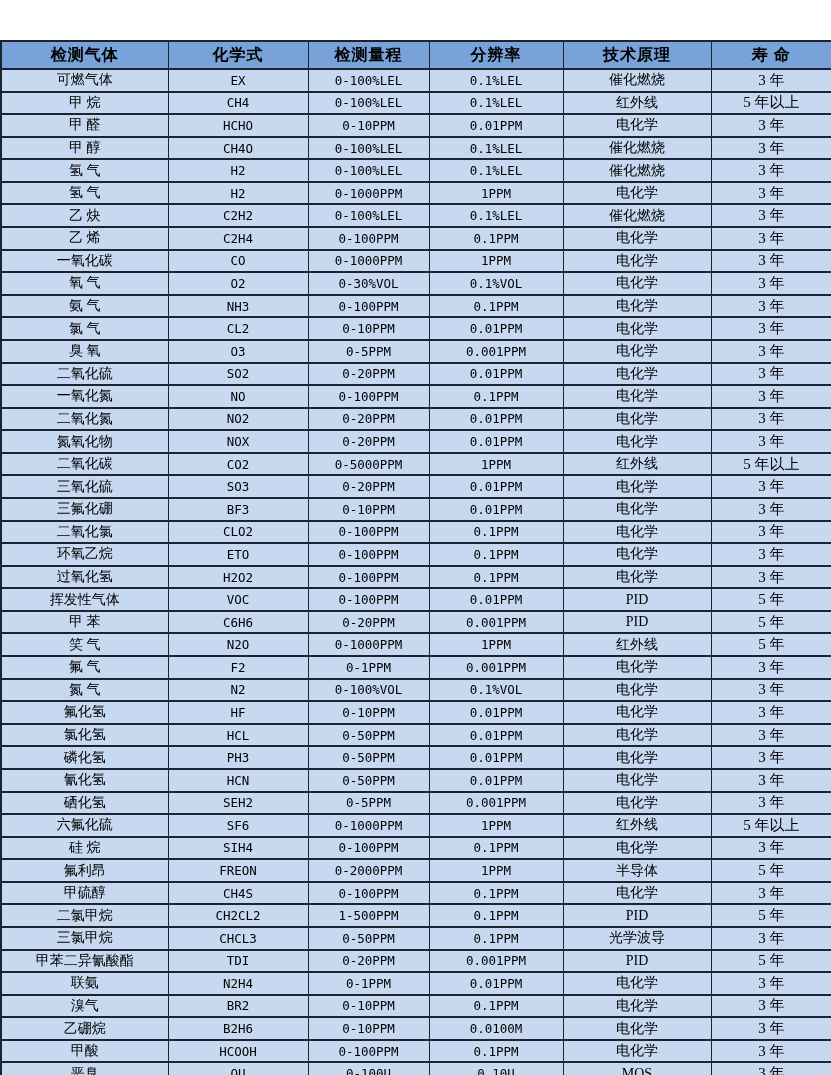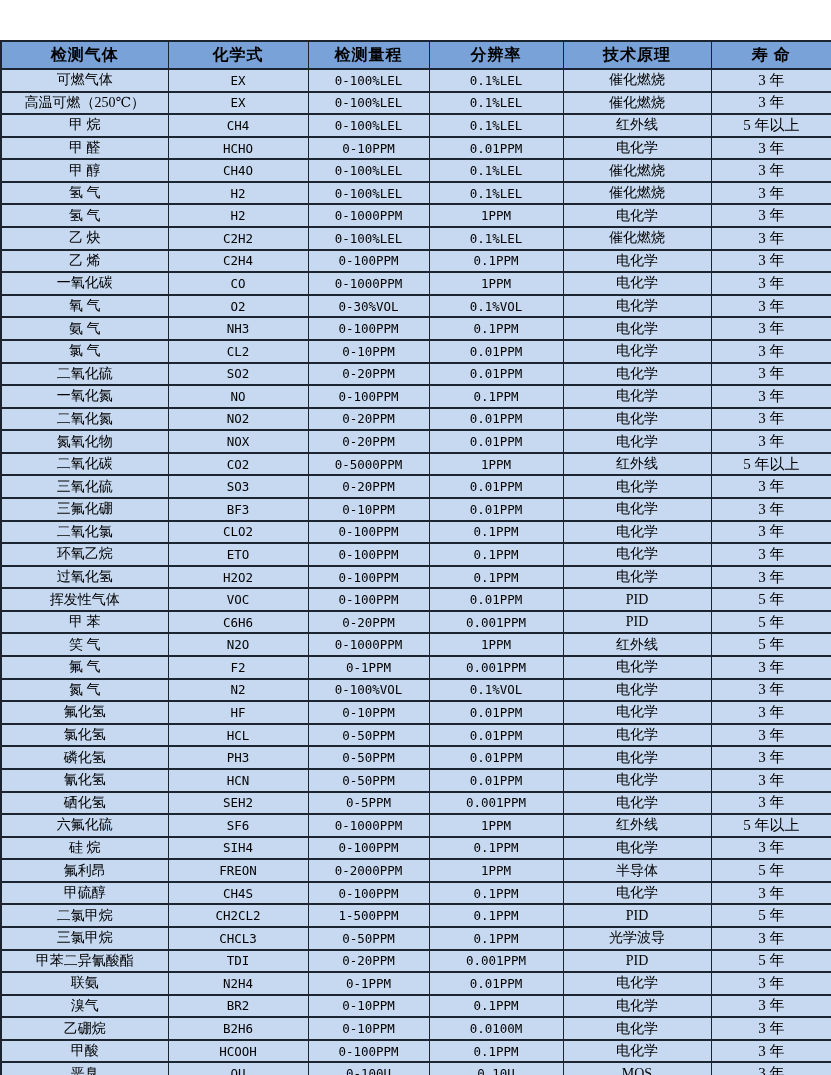--- a/index.html
+++ b/index.html
@@ -88,28 +88,20 @@
     <tbody>
         <tr>
     <td class="cjk">可燃气体</td>
     <td class="mono">EX</td>
     <td class="mono">0-100%LEL</td>
     <td class="mono">0.1%LEL</td>
     <td class="cjk">催化燃烧</td>
     <td class="mixed">3 年</td>
   </tr>
         <tr>
-    <td class="cjk">高温可燃（250℃）</td>
-    <td class="mono">EX</td>
-    <td class="mono">0-100%LEL</td>
-    <td class="mono">0.1%LEL</td>
-    <td class="cjk">催化燃烧</td>
-    <td class="mixed">3 年</td>
-  </tr>
-        <tr>
     <td class="cjk">甲 烷</td>
     <td class="mono">CH4</td>
     <td class="mono">0-100%LEL</td>
     <td class="mono">0.1%LEL</td>
     <td class="cjk">红外线</td>
     <td class="mixed">5 年以上</td>
   </tr>
         <tr>
     <td class="cjk">甲 醛</td>
     <td class="mono">HCHO</td>
@@ -184,20 +176,28 @@
   </tr>
         <tr>
     <td class="cjk">氯 气</td>
     <td class="mono">CL2</td>
     <td class="mono">0-10PPM</td>
     <td class="mono">0.01PPM</td>
     <td class="cjk">电化学</td>
     <td class="mixed">3 年</td>
   </tr>
         <tr>
+    <td class="cjk">臭 氧</td>
+    <td class="mono">O3</td>
+    <td class="mono">0-5PPM</td>
+    <td class="mono">0.001PPM</td>
+    <td class="cjk">电化学</td>
+    <td class="mixed">3 年</td>
+  </tr>
+        <tr>
     <td class="cjk">二氧化硫</td>
     <td class="mono">SO2</td>
     <td class="mono">0-20PPM</td>
     <td class="mono">0.01PPM</td>
     <td class="cjk">电化学</td>
     <td class="mixed">3 年</td>
   </tr>
         <tr>
     <td class="cjk">一氧化氮</td>
     <td class="mono">NO</td>

